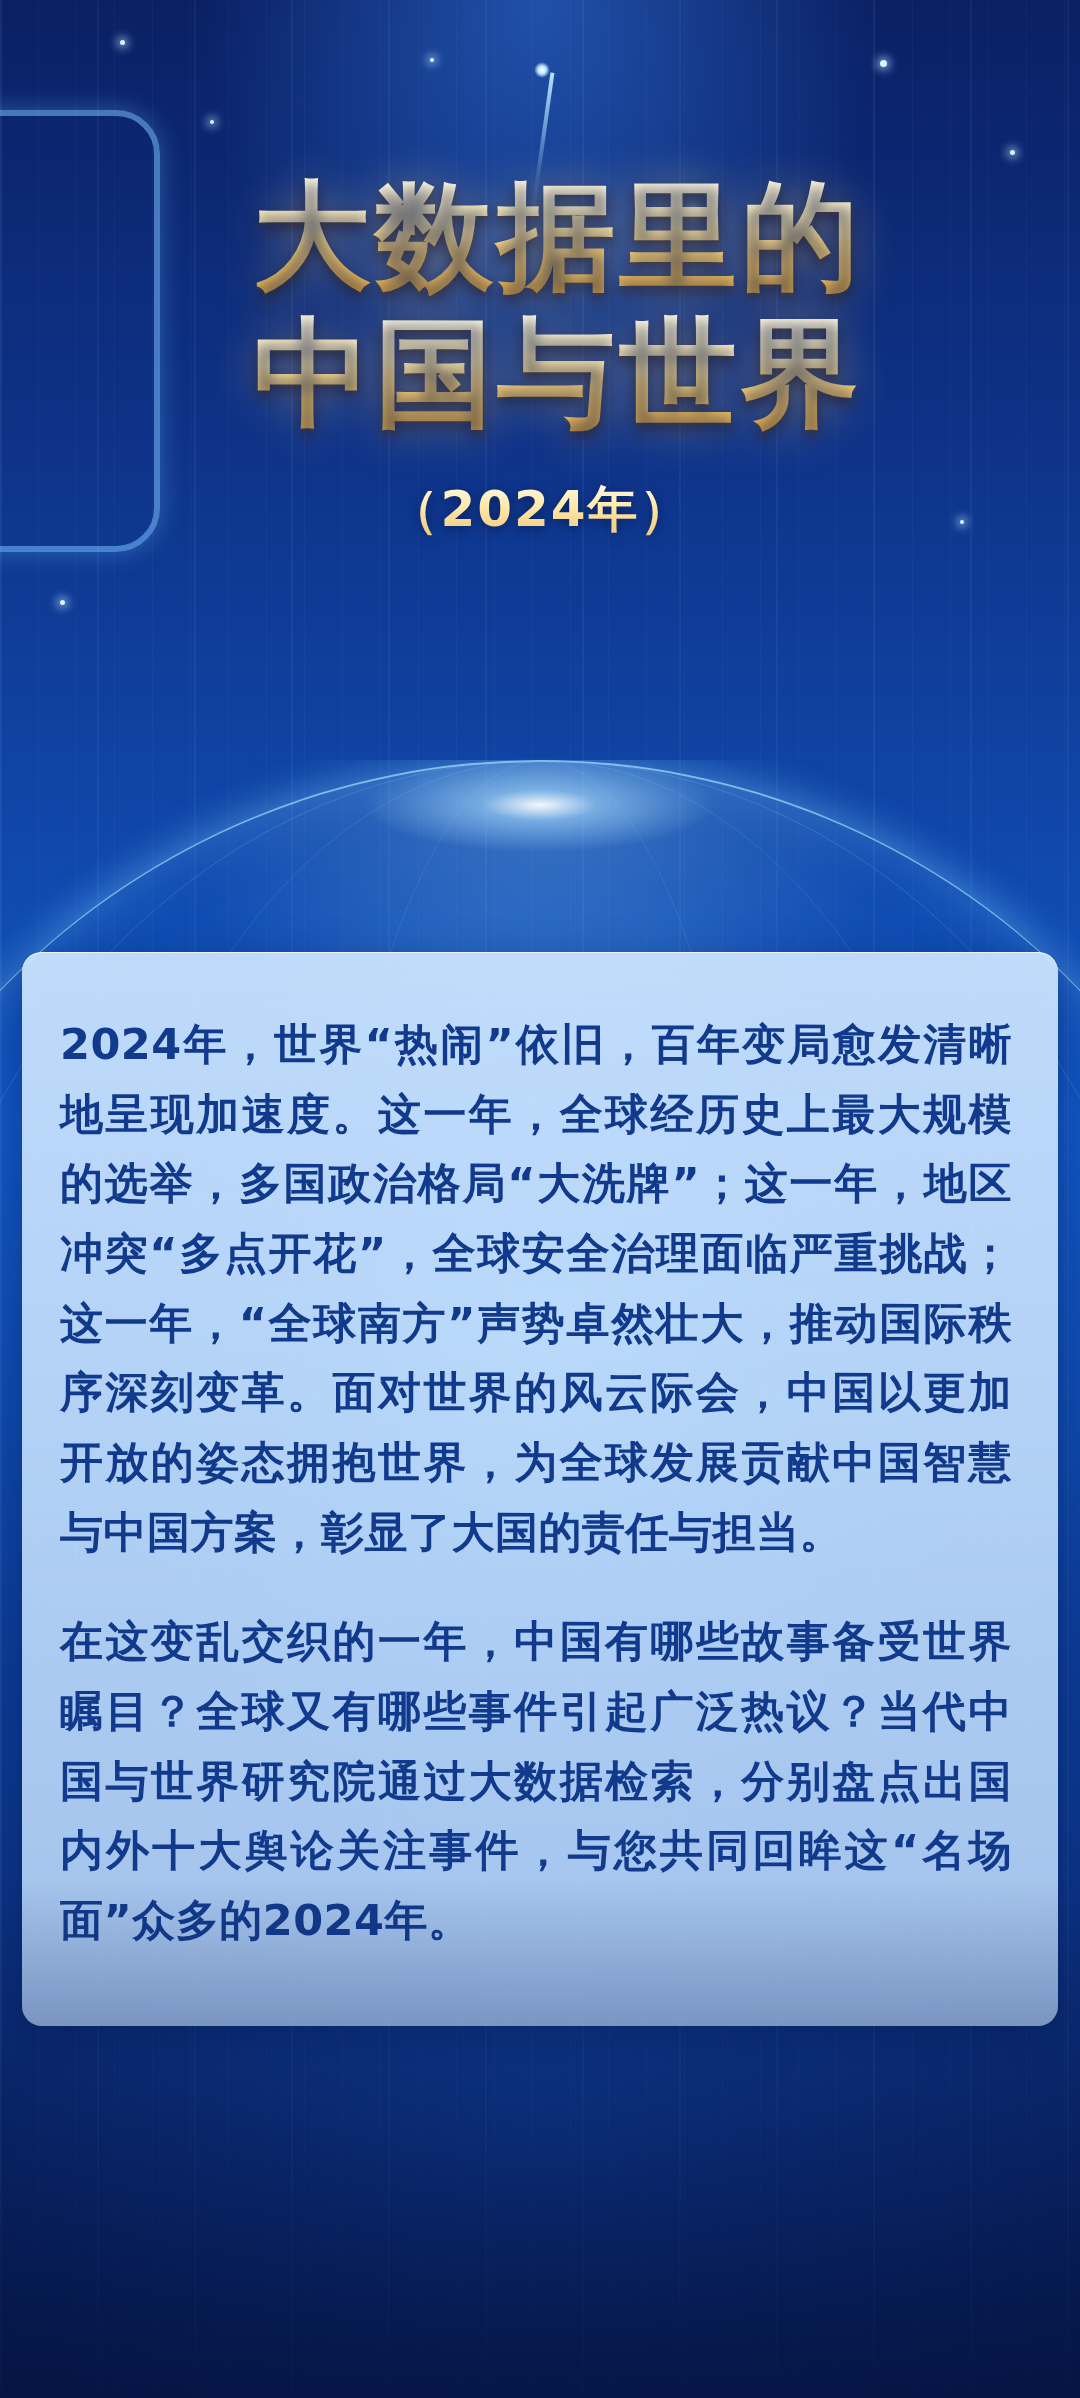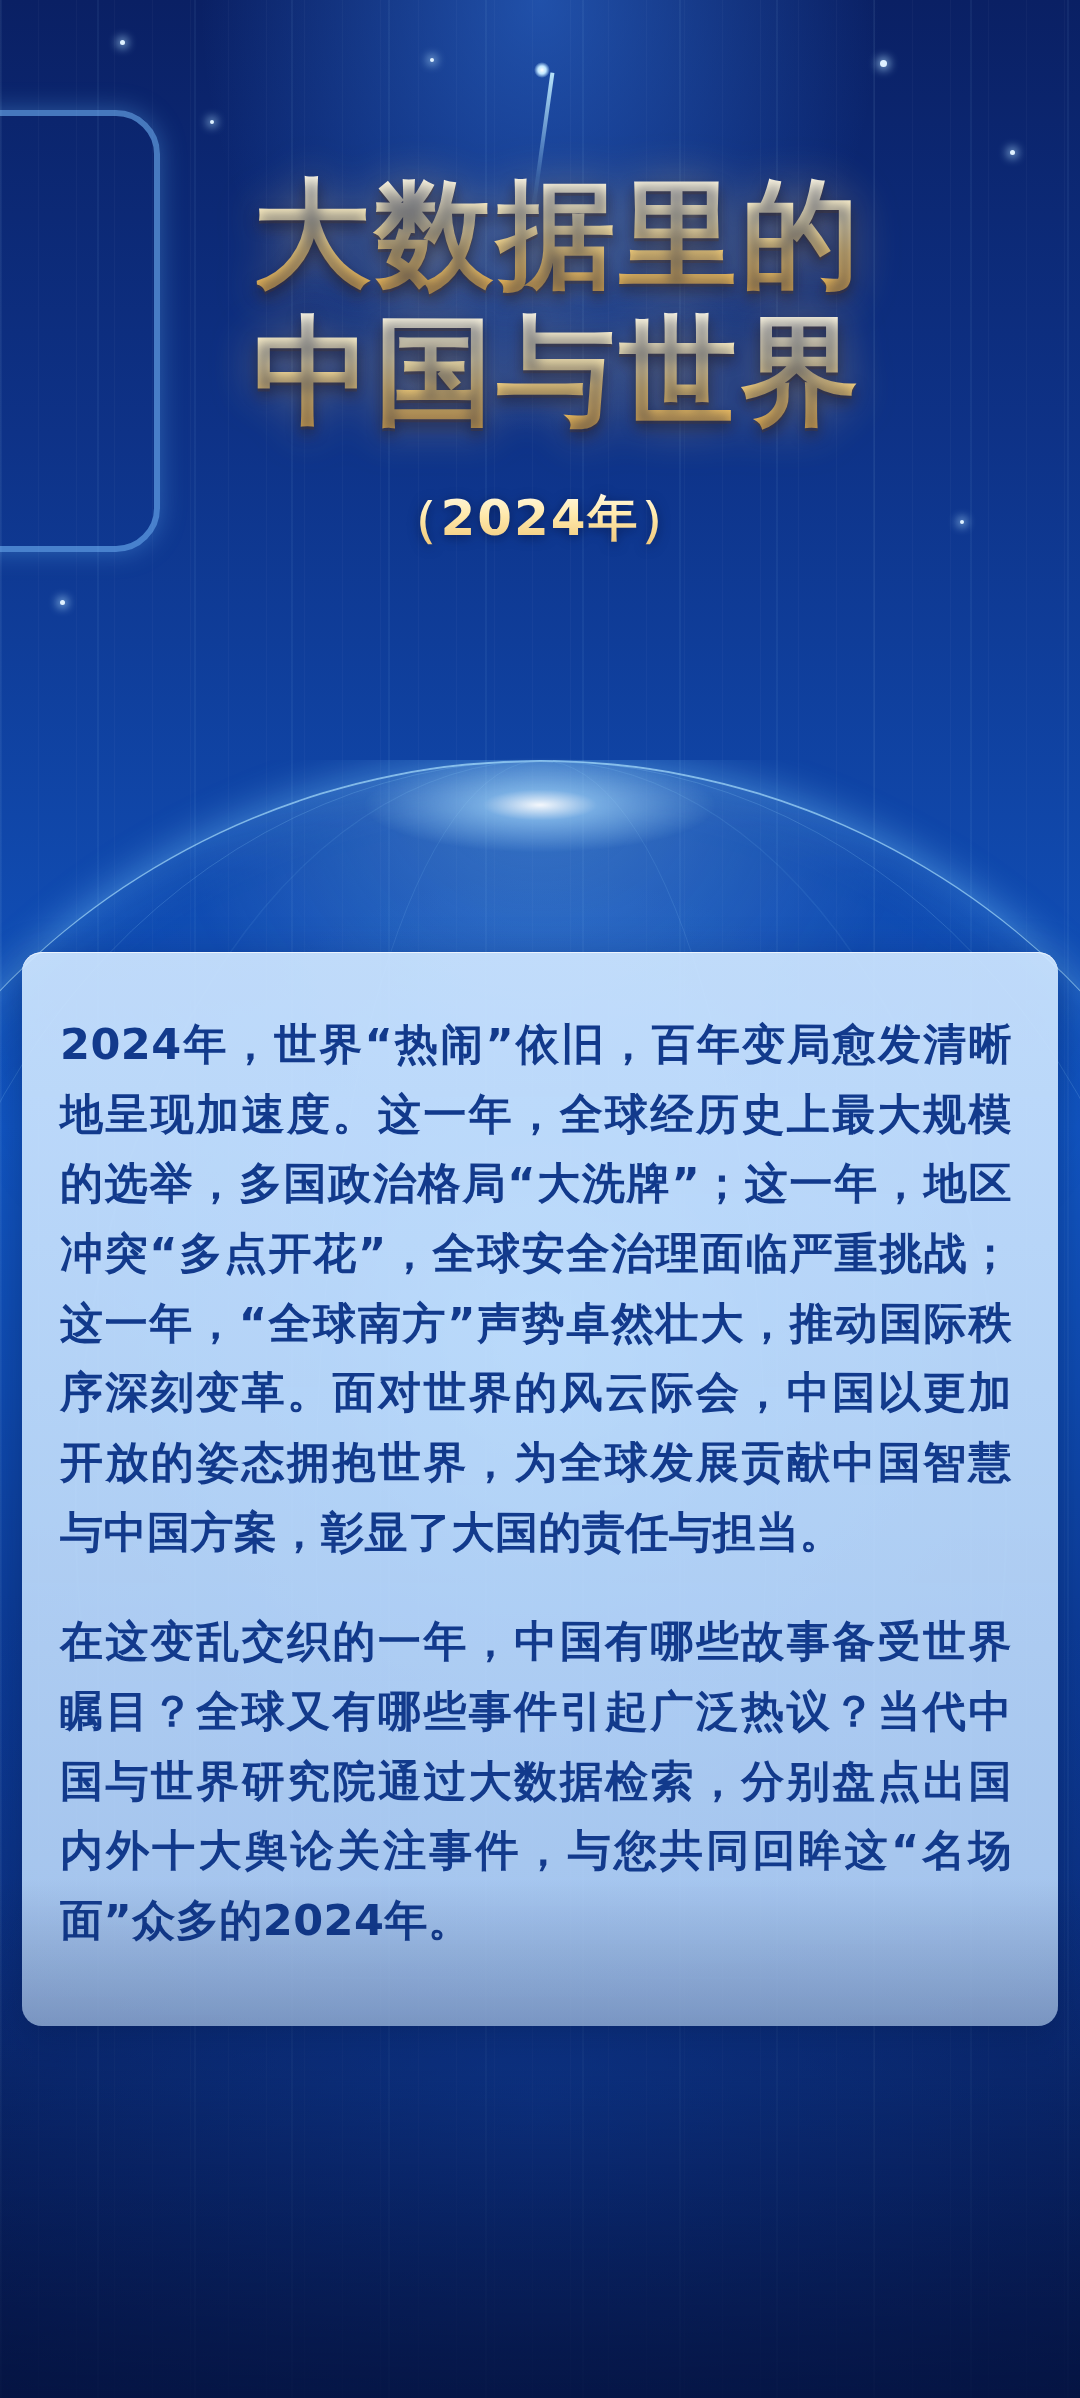--- a/index.html
+++ b/index.html
@@ -144,36 +144,36 @@
   }
 
   
   .title-block {
     position: absolute;
     left: 0; right: 0;
     top: 168px;
     text-align: center;
   }
   .title-line {
-    font-family: Liberation Serif, serif;
+    font-family: Liberation Sans, sans-serif;
     font-weight: bold;
     font-size: 118px;
     line-height: 1.16;
     letter-spacing: 4px;
     background: linear-gradient(180deg, #fffdf2 0%, #ffeeb8 38%, #f6cf78 62%, #e0a542 100%);
     -webkit-background-clip: text;
     background-clip: text;
     color: transparent;
     -webkit-text-fill-color: transparent;
     text-shadow: 0 6px 14px rgba(3,16,60,.55);
     filter: drop-shadow(0 3px 0 rgba(120,70,10,.35)) drop-shadow(0 0 22px rgba(255,214,130,.35));
     padding-left: 36px;
   }
   .title-sub {
-    margin-top: 43px;
+    margin-top: 34px;
     font-family: "DejaVu Sans", "Liberation Sans", sans-serif;
     font-weight: bold;
     font-size: 50px;
     letter-spacing: 2px;
     background: linear-gradient(180deg, #fffdf3 0%, #ffe9ab 45%, #edc170 100%);
     -webkit-background-clip: text;
     background-clip: text;
     color: transparent;
     -webkit-text-fill-color: transparent;
     filter: drop-shadow(0 2px 6px rgba(3,16,60,.6));

